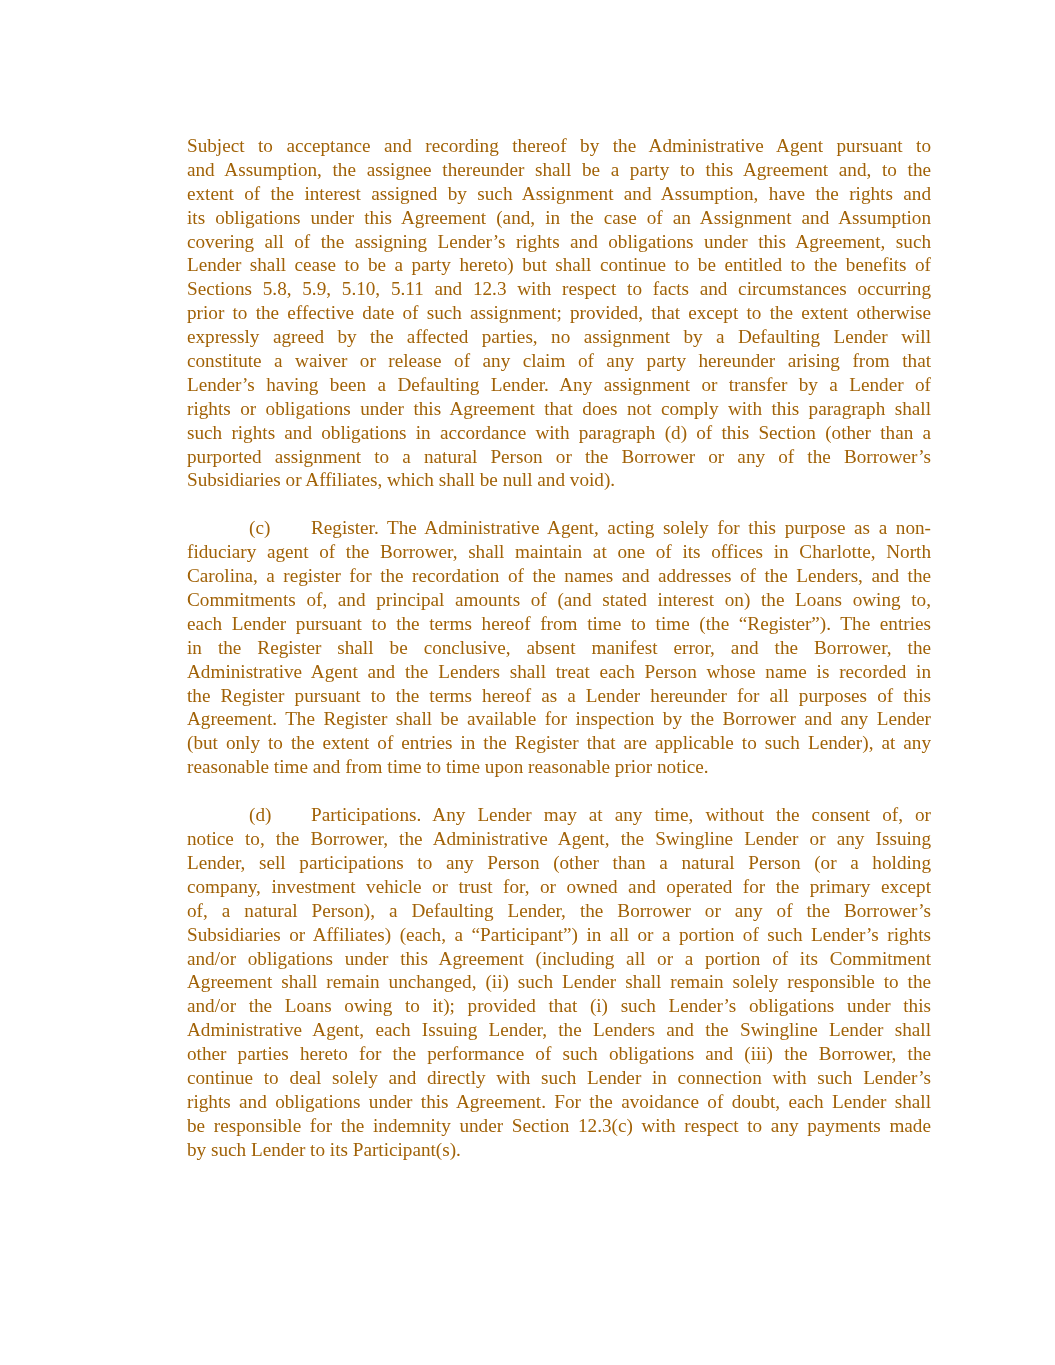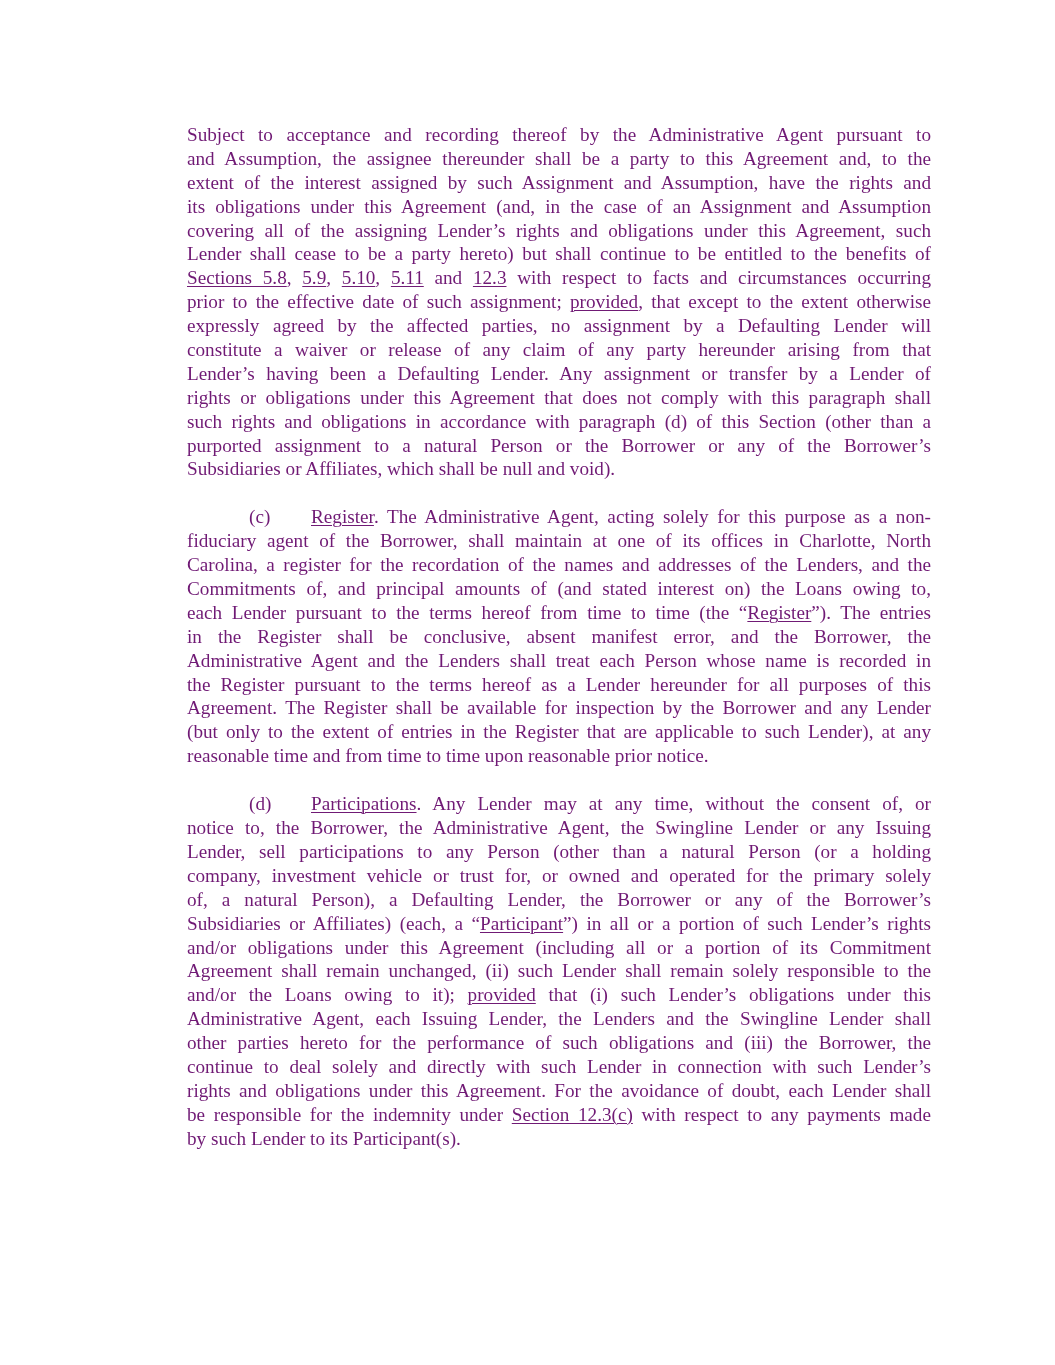--- a/index.html
+++ b/index.html
@@ -1,36 +1,36 @@
 <!DOCTYPE html>
 <html><head>
 <meta charset="utf-8">
 <style>
   html, body { margin: 0; padding: 0; background: #ffffff; }
   body { width: 1055px; height: 1365px; position: relative; overflow: hidden; }
   .page {
     position: absolute;
     left: 187px;
-    top: 123px;
+    top: 134px;
     width: 744px;
     font-family: "Liberation Serif", "DejaVu Serif", serif;
     font-size: 19.2px;
     line-height: 23.9px;
-    color: #701a75;
+    color: #a16207;
   }
   .line {
     display: block;
     white-space: nowrap;
     text-align: justify;
     text-align-last: justify;
     height: 23.9px;
   }
   .line.last { text-align-last: left; }
   .para { margin-bottom: 24px; }
-  .u { text-decoration: underline; text-underline-offset: 2px; text-decoration-thickness: 1px; }
+  .u { text-underline-offset: 2px; text-decoration-thickness: 1px; }
   .tab-marker { display: inline-block; width: 62px; }
   .heading-label { display: inline-block; width: 62px; }
 </style>
 </head>
 <body>
 
 <div class="page">
 
   <div class="para">
     <span class="line">Subject to acceptance and recording thereof by the Administrative Agent pursuant to</span>
@@ -61,21 +61,21 @@
     <span class="line">the Register pursuant to the terms hereof as a Lender hereunder for all purposes of this</span>
     <span class="line">Agreement.  The Register shall be available for inspection by the Borrower and any Lender</span>
     <span class="line">(but only to the extent of entries in the Register that are applicable to such Lender), at any</span>
     <span class="line last">reasonable time and from time to time upon reasonable prior notice.</span>
   </div>
 
   <div class="para">
     <span class="line"><span class="tab-marker"></span><span class="heading-label">(d)</span><span class="u">Participations</span><span>.  Any Lender may at any time, without the consent of, or</span></span>
     <span class="line">notice to, the Borrower, the Administrative Agent, the Swingline Lender or any Issuing</span>
     <span class="line">Lender, sell participations to any Person (other than a natural Person (or a holding</span>
-    <span class="line">company, investment vehicle or trust for, or owned and operated for the primary solely</span>
+    <span class="line">company, investment vehicle or trust for, or owned and operated for the primary except</span>
     <span class="line">of, a natural Person), a Defaulting Lender, the Borrower or any of the Borrower’s</span>
     <span class="line"><span>Subsidiaries or Affiliates) (each, a “</span><span class="u">Participant</span><span>”) in all or a portion of such Lender’s rights</span></span>
     <span class="line">and/or obligations under this Agreement (including all or a portion of its Commitment</span>
     <span class="line">Agreement shall remain unchanged, (ii) such Lender shall remain solely responsible to the</span>
     <span class="line"><span>and/or the Loans owing to it); </span><span class="u">provided</span><span> that (i) such Lender’s obligations under this</span></span>
     <span class="line">Administrative Agent, each Issuing Lender, the Lenders and the Swingline Lender shall</span>
     <span class="line">other parties hereto for the performance of such obligations and (iii) the Borrower, the</span>
     <span class="line">continue to deal solely and directly with such Lender in connection with such Lender’s</span>
     <span class="line">rights and obligations under this Agreement.  For the avoidance of doubt, each Lender shall</span>
     <span class="line"><span>be responsible for the indemnity under </span><span class="u">Section 12.3(c)</span><span> with respect to any payments made</span></span>

